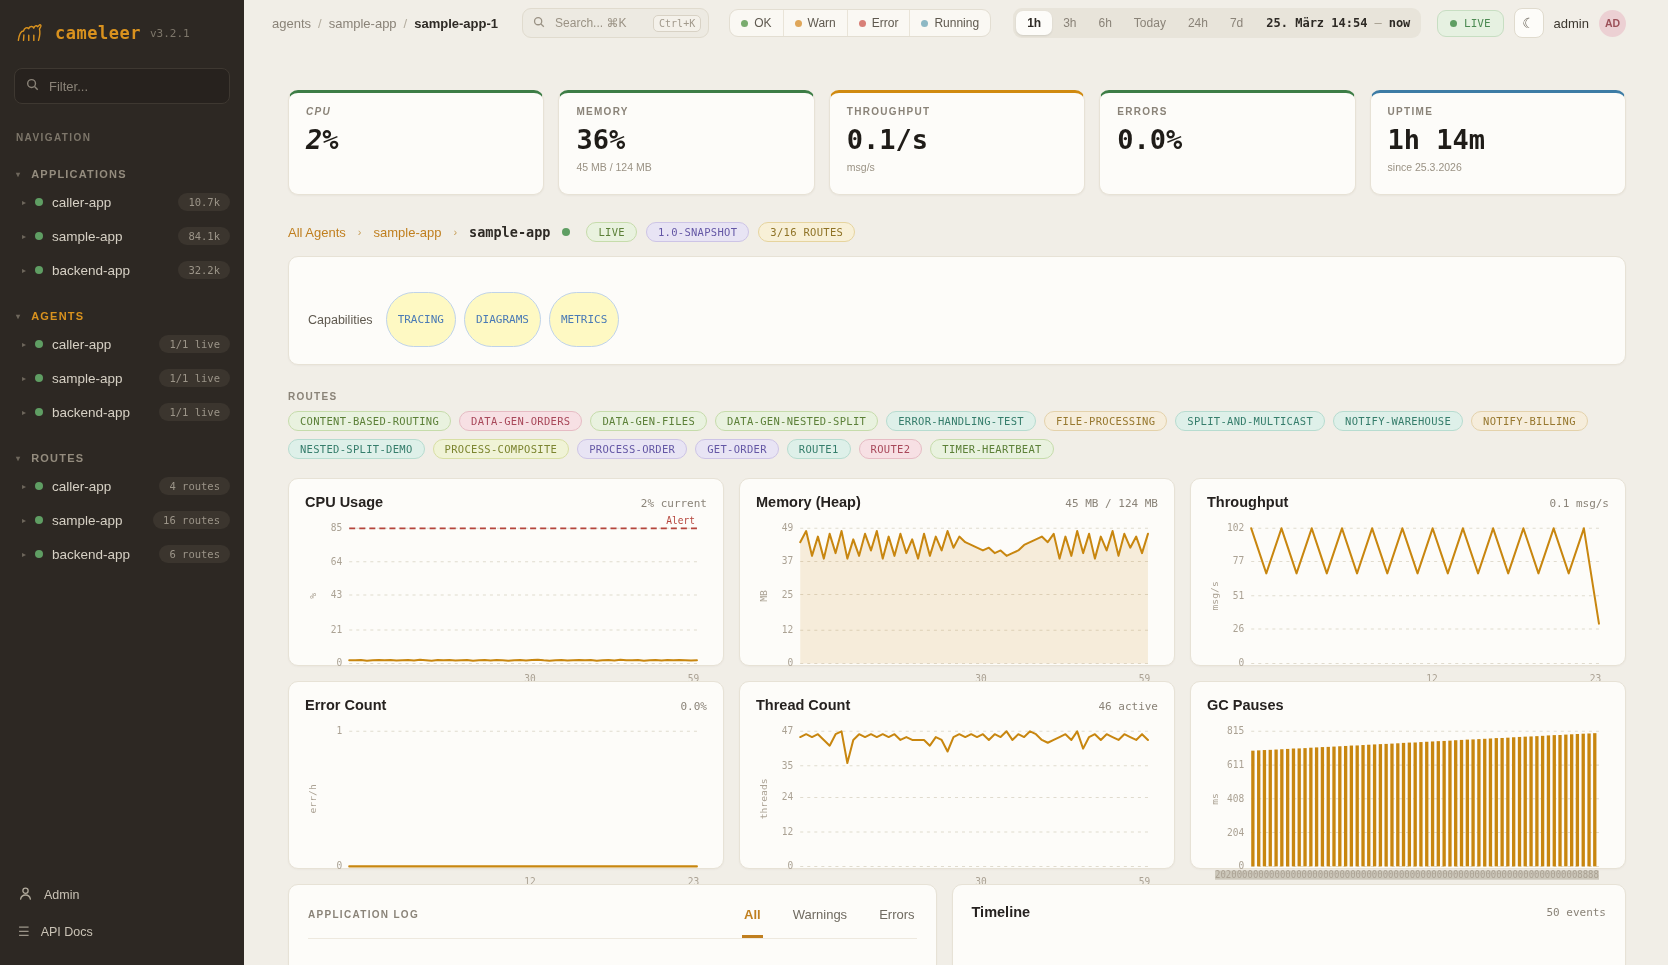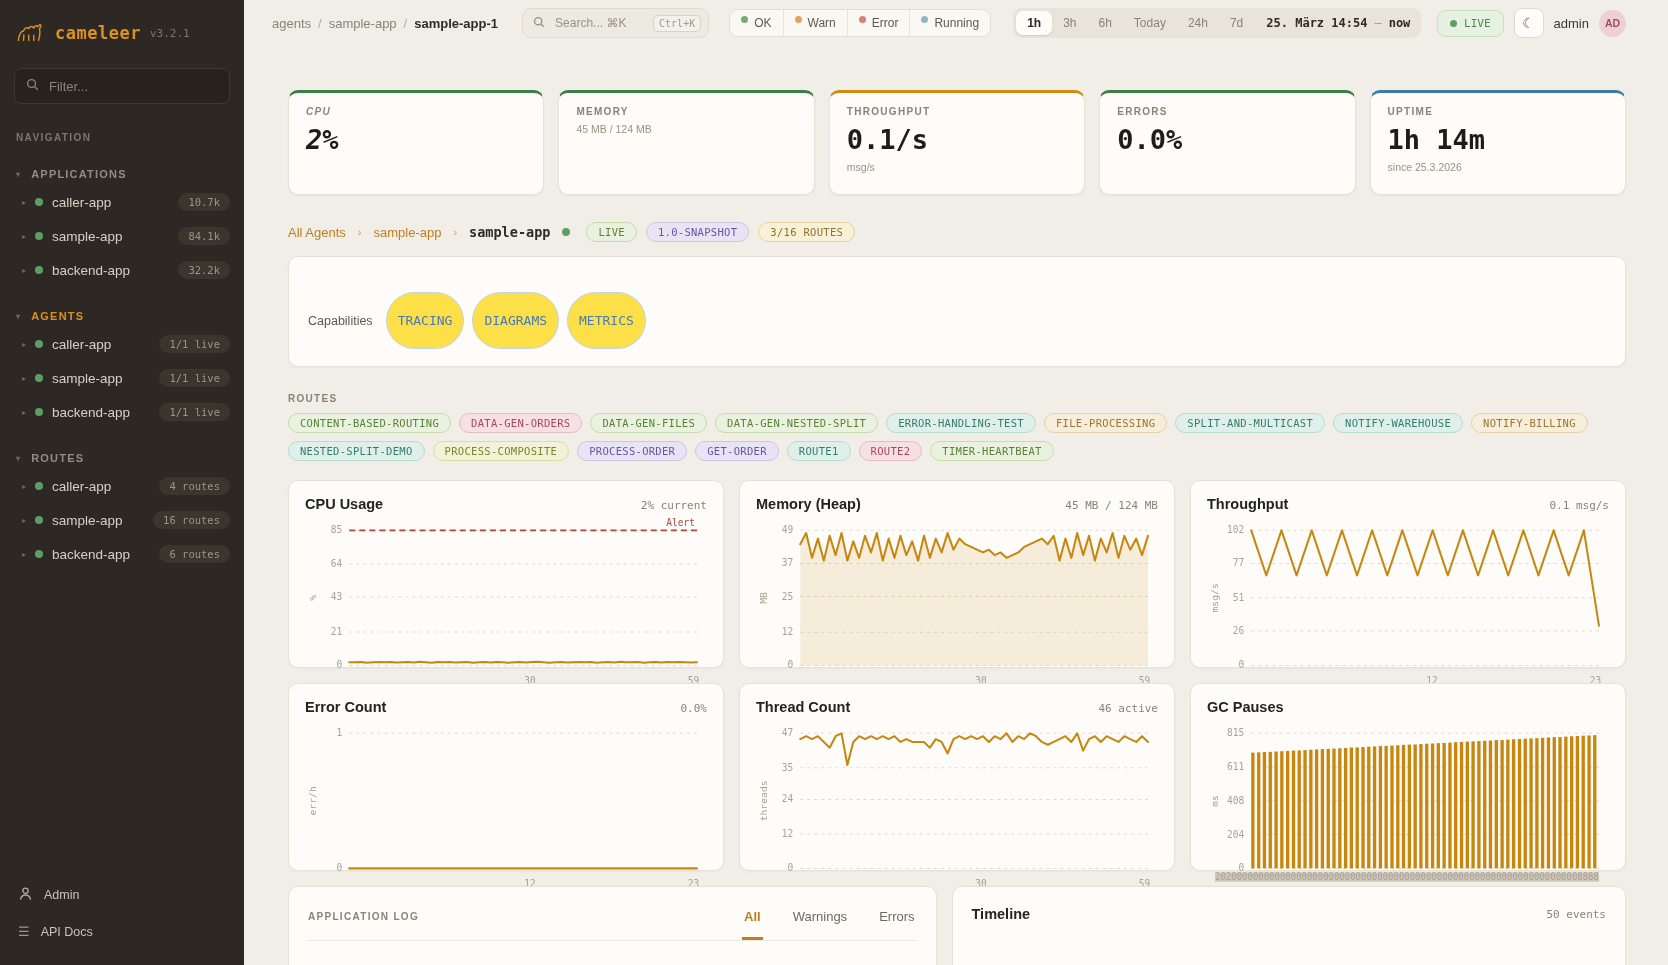--- a/index.html
+++ b/index.html
@@ -32,21 +32,21 @@
   .main-col{flex:1;display:flex;flex-direction:column;min-width:0}
   header{height:46px;flex-shrink:0;display:flex;align-items:center;gap:10px;padding:0 42px 0 28px}
   .crumbs{font-size:13px;color:#8a8378;white-space:nowrap}
   .crumbs .sep{margin:0 7px;color:#b3ac9e}
   .crumb-cur{color:#2e2a25;font-weight:bold}
   .search{display:flex;align-items:center;gap:8px;background:#edeae2;border:1px solid #e0dbce;border-radius:9px;padding:5px 7px 5px 10px;margin-left:14px}
   .search input{border:0;background:none;outline:none;font-size:12px;color:#6f6a60;width:92px;font-family:inherit}
   .search input::placeholder{color:#9a9284}
   .kbd{font-family:"DejaVu Sans Mono",monospace;font-size:10px;color:#a29a8c;border:1px solid #d8d2c5;border-radius:5px;padding:2px 5px;background:#f4f1ea}
   .seg-group{display:flex;background:#faf8f3;border:1px solid #e3ded2;border-radius:9px;overflow:hidden;margin-left:10px}
-  .sf-item{display:flex;align-items:flex-start;gap:6px;padding:6px 11px;font-size:12px;color:#5f594f;background:none;border:0;border-right:1px solid #e9e4d8;cursor:pointer;font-family:inherit}
+  .sf-item{display:flex;align-items:center;gap:6px;padding:6px 11px;font-size:12px;color:#5f594f;background:none;border:0;border-right:1px solid #e9e4d8;cursor:pointer;font-family:inherit}
   .sf-item:last-child{border-right:0}
   .dot{width:7px;height:7px;border-radius:50%}
   .time-group{display:flex;align-items:center;background:#e8e4da;border-radius:9px;padding:3px;margin-left:12px}
   .tr-item{border:0;background:none;font-size:12px;color:#8a8378;padding:5px 11px;border-radius:7px;cursor:pointer;font-family:inherit}
   .tr-item.active{background:#fdfcf9;color:#2e2a25;font-weight:bold;box-shadow:0 1px 2px rgba(0,0,0,.1)}
   .date-span{font-family:"DejaVu Sans Mono",monospace;font-size:12px;color:#2e2a25;font-weight:bold;padding:0 8px 0 12px;white-space:nowrap}
   .date-sep{color:#a29a8c;font-weight:normal;margin:0 7px}
   .live-badge{display:flex;gap:7px;align-items:center;background:#e6f1e1;border:1px solid #c7dec2;color:#4c8a52;font-family:"DejaVu Sans Mono",monospace;font-size:11px;padding:6px 12px;border-radius:9px;margin-left:auto;cursor:pointer}
   .live-badge .dot{background:#5f9e63}
   .moon-btn{width:30px;height:30px;border:1px solid #e0dbce;background:#fdfcf9;border-radius:8px;color:#6b655a;font-size:14px;cursor:pointer;line-height:1}
@@ -73,21 +73,21 @@
   .b-purple{background:#e8e4f4;border-color:#cdc4e6;color:#6457a5}
   .b-amber {background:#f8f0d7;border-color:#e6d49e;color:#8f7326}
   .b-lime  {background:#f0f3d6;border-color:#d8dfa4;color:#7c8530}
 
   .panel{background:#fdfcf9;border:1px solid #e7e2d6;border-radius:10px;padding:15px 19px 17px;margin-top:14px;display:flex;justify-content:space-between;align-items:flex-start;box-shadow:0 1px 2px rgba(70,60,40,.04)}
   .panel-title{font-size:10px;letter-spacing:1.3px;color:#8a8378;font-weight:bold}
   .started-row{margin-top:13px;display:flex;gap:16px;align-items:baseline;font-size:12.5px;color:#8a8378}
   .started-val{font-family:"DejaVu Sans Mono",monospace;font-size:12px;color:#2e2a25;font-weight:bold}
   .caps{display:flex;align-items:center;gap:9px;margin-top:20px}
   .caps-label{font-size:12.5px;color:#5f594f;margin-right:4px}
-  .cap-badge{font-family:"DejaVu Sans Mono",monospace;font-size:13px;color:#4a7ab5;border:1px solid #bfd3ea;background:#fde047;padding:20px 11px;border-radius:999px}
+  .cap-badge{font-family:"DejaVu Sans Mono",monospace;font-size:11px;color:#4a7ab5;border:1px solid #bfd3ea;background:#fef9c3;padding:20px 11px;border-radius:999px}
 
   .routes-label{font-size:10px;letter-spacing:1.3px;color:#8a8378;font-weight:bold;margin-top:26px}
   .routes-wrap{display:flex;flex-wrap:wrap;gap:8px 8px;margin-top:9px}
 
   .charts{display:grid;grid-template-columns:repeat(3,1fr);gap:15px;margin-top:19px}
   .chart-card{background:#fdfcf9;border:1px solid #e7e2d6;border-radius:10px;padding:15px 16px 6px;height:188px;box-shadow:0 1px 2px rgba(70,60,40,.04)}
   .chart-head{display:flex;justify-content:space-between;align-items:baseline}
   .chart-title{font-size:14.5px;font-weight:bold;color:#262220}
   .chart-val{font-family:"DejaVu Sans Mono",monospace;font-size:11px;color:#8a8378}
   svg.plot{display:block;width:100%;height:176px;margin-top:4px}
@@ -286,20 +286,21 @@
     <div class="content">
 
       <div class="stats-row">
           <div class="stat-card" style="border-top-color: rgb(61, 125, 70); font-style: italic;">
             <div class="stat-label">CPU</div>
             <div class="stat-value">2%</div>
             <div class="stat-sub"></div>
           </div>
           <div class="stat-card" style="border-top-color: rgb(61, 125, 70);">
             <div class="stat-label">MEMORY</div>
+            <div class="stat-value">36%</div>
             <div class="stat-sub">45 MB / 124 MB</div>
           </div>
           <div class="stat-card" style="border-top-color: rgb(208, 138, 16);">
             <div class="stat-label">THROUGHPUT</div>
             <div class="stat-value">0.1/s</div>
             <div class="stat-sub">msg/s</div>
           </div>
           <div class="stat-card" style="border-top-color: rgb(61, 125, 70);">
             <div class="stat-label">ERRORS</div>
             <div class="stat-value">0.0%</div>

